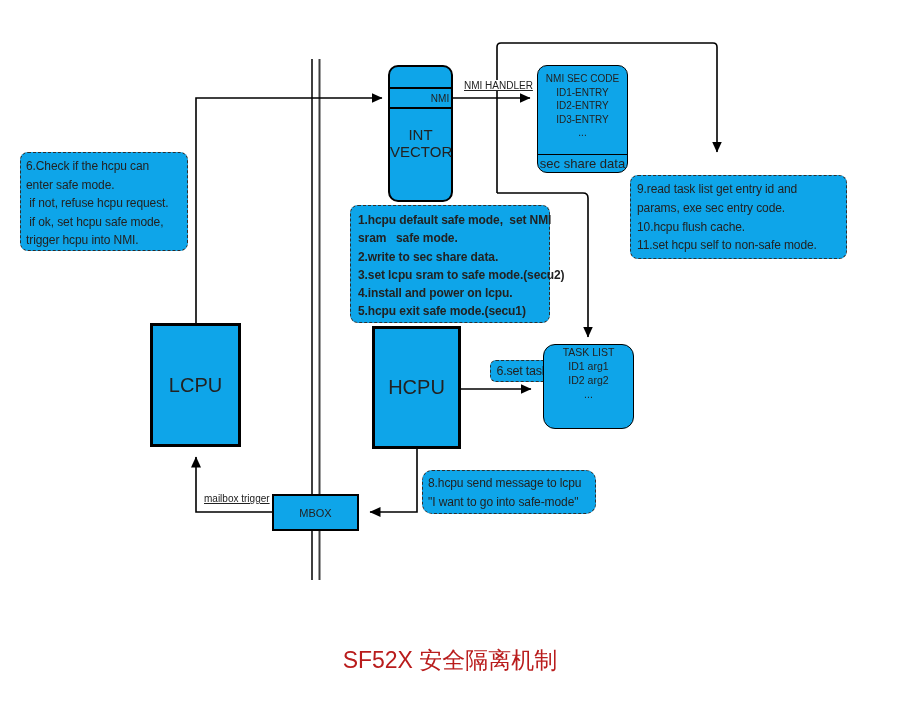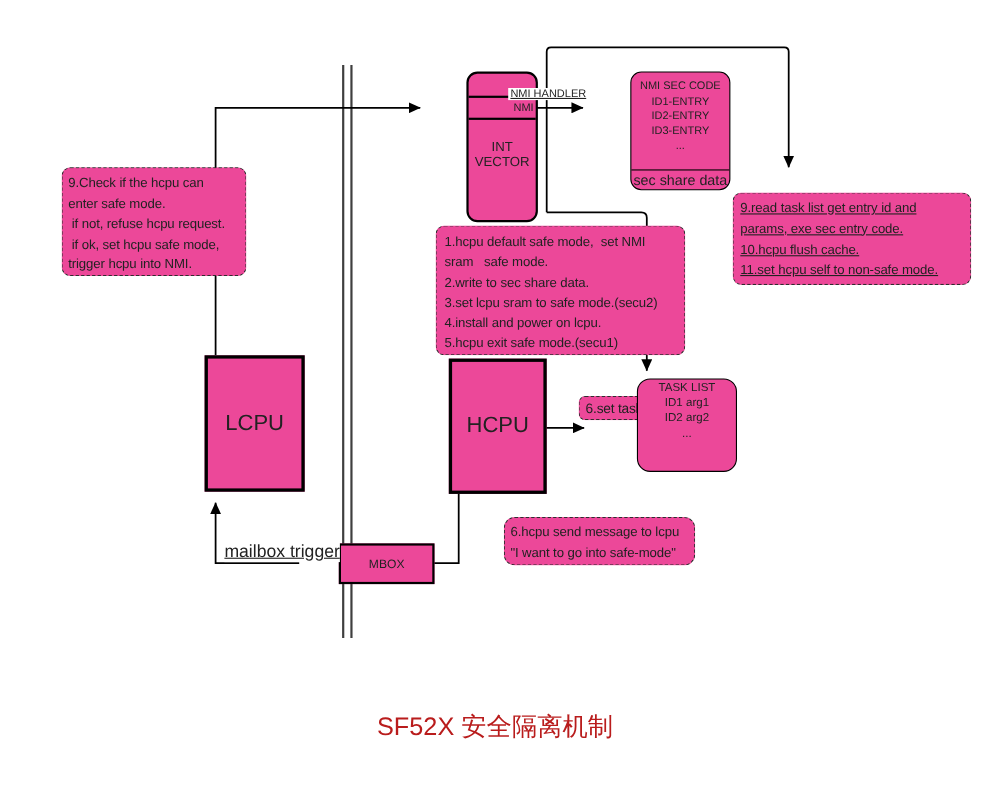--- a/index.html
+++ b/index.html
@@ -12,37 +12,37 @@
     background: #ffffff;
     overflow: hidden;
     color: #222222;
   }
   .wires {
     position: absolute;
     left: 0; top: 0;
     width: 910px; height: 719px;
     z-index: 1;
   }
-  .node { position: absolute; z-index: 2; background: #ec4899; margin-left: 36px; }
+  .node { position: absolute; z-index: 2; background: #0ea5e9; }
 
   
   .nmi-box {
     left: 388px; top: 65px; width: 65px; height: 137px;
     border: 2px solid #000; border-radius: 10px;
   }
   .nmi-band {
     position: absolute; left: 0; right: 0; top: 20px; height: 22px;
     border-top: 2.5px solid #000; border-bottom: 2.5px solid #000;
     display: flex; align-items: center; justify-content: center;
     font-size: 10px;
     padding-left: 39px;
   }
   .int-vector {
     position: absolute; left: 0; right: 0; top: 59px;
-    text-align: center; font-size: 12px;
+    text-align: center; font-size: 15px;
   }
   .nmi-sec-box {
     left: 537px; top: 65px; width: 91px; height: 108px;
     border: 1.6px solid #000; border-radius: 10px;
     display: flex; flex-direction: column;
   }
   .nmi-sec-entries {
     flex: 1; padding-top: 6px;
     text-align: center; font-size: 10px; line-height: 13.5px;
     white-space: pre;
@@ -72,34 +72,34 @@
     font-size: 11px;
   }
 
   
   .note {
     border: 1.5px dashed #2e2e2e; border-radius: 8px;
     font-size: 12px; line-height: 18.5px; letter-spacing: -0.1px;
     white-space: pre; color: #222;
   }
   .note-8    { left: 20px;  top: 152px; width: 168px; height: 99px;  padding: 4px 5px; }
-  .note-1-5  { left: 360px; top: 205px; width: 227px; height: 118px; padding: 5px 7px; line-height: 18.3px; }
-  .note-9-11 { left: 630px; top: 175px; width: 217px; height: 84px;  padding: 4px 6px; line-height: 18.8px; text-decoration: underline; }
+  .note-1-5  { left: 350px; top: 205px; width: 200px; height: 118px; padding: 5px 7px; line-height: 18.3px; font-weight: bold; }
+  .note-9-11 { left: 630px; top: 175px; width: 217px; height: 84px;  padding: 4px 6px; line-height: 18.8px; }
   .note-7    { left: 422px; top: 470px; width: 174px; height: 44px;  padding: 3px 5px; border-radius: 10px; line-height: 19px; }
   .set-task-list {
     left: 490px; top: 360px; width: 82px; height: 22px;
     border: 1.5px dashed #2e2e2e; border-radius: 6px;
     display: flex; align-items: center; justify-content: center;
     font-size: 12.5px; letter-spacing: -0.2px;
   }
 
   
   .wire-label { position: absolute; z-index: 3; background: #ffffff; color: #222; text-decoration: underline; }
   .nmi-handler-label { left: 462px; top: 80px; font-size: 10px; padding: 0 2px; }
-  .mailbox-trigger-label { left: 204px; top: 493px; font-size: 16px; }
+  .mailbox-trigger-label { left: 204px; top: 493px; font-size: 10px; }
 
   .diagram-title {
     position: absolute; left: 0; right: 10px; top: 645px;
     text-align: center; font-size: 23px; color: #b91c1c; z-index: 2;
     background: transparent;
   }
 </style>
 </head>
 <body>
 
@@ -141,36 +141,36 @@
 
   <div class="node nmi-sec-box">
     <div class="nmi-sec-entries">NMI SEC CODE
 ID1-ENTRY
 ID2-ENTRY
 ID3-ENTRY
 ...</div>
     <div class="nmi-sec-footer">sec share data</div>
   </div>
 
-  <div class="node note note-8">9.Check if the hcpu can
+  <div class="node note note-8">6.Check if the hcpu can
 enter safe mode.
  if not, refuse hcpu request.
  if ok, set hcpu safe mode,
 trigger hcpu into NMI.</div>
   <div class="node note note-1-5">1.hcpu default safe mode,  set NMI
 sram   safe mode.
 2.write to sec share data.
 3.set lcpu sram to safe mode.(secu2)
 4.install and power on lcpu.
 5.hcpu exit safe mode.(secu1)</div>
   <div class="node note note-9-11">9.read task list get entry id and
 params, exe sec entry code.
 10.hcpu flush cache.
 11.set hcpu self to non-safe mode.</div>
-  <div class="node note note-7">6.hcpu send message to lcpu
+  <div class="node note note-7">8.hcpu send message to lcpu
 "I want to go into safe-mode"</div>
   <div class="node set-task-list">6.set task list</div>
 
   <div class="node cpu-box hcpu-box">
     <span>HCPU</span>
   </div>
   <div class="node cpu-box lcpu-box">
     <span>LCPU</span>
   </div>
 

